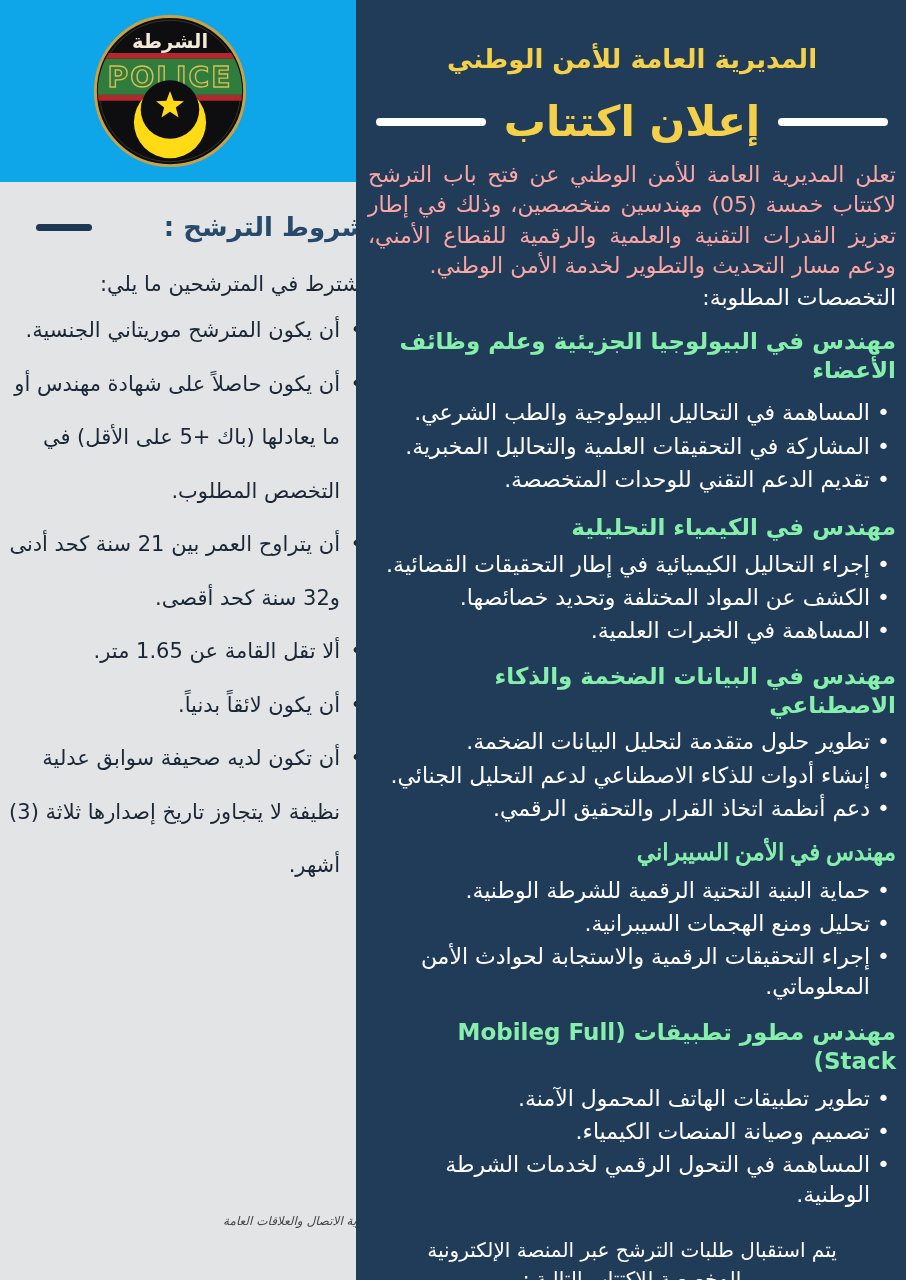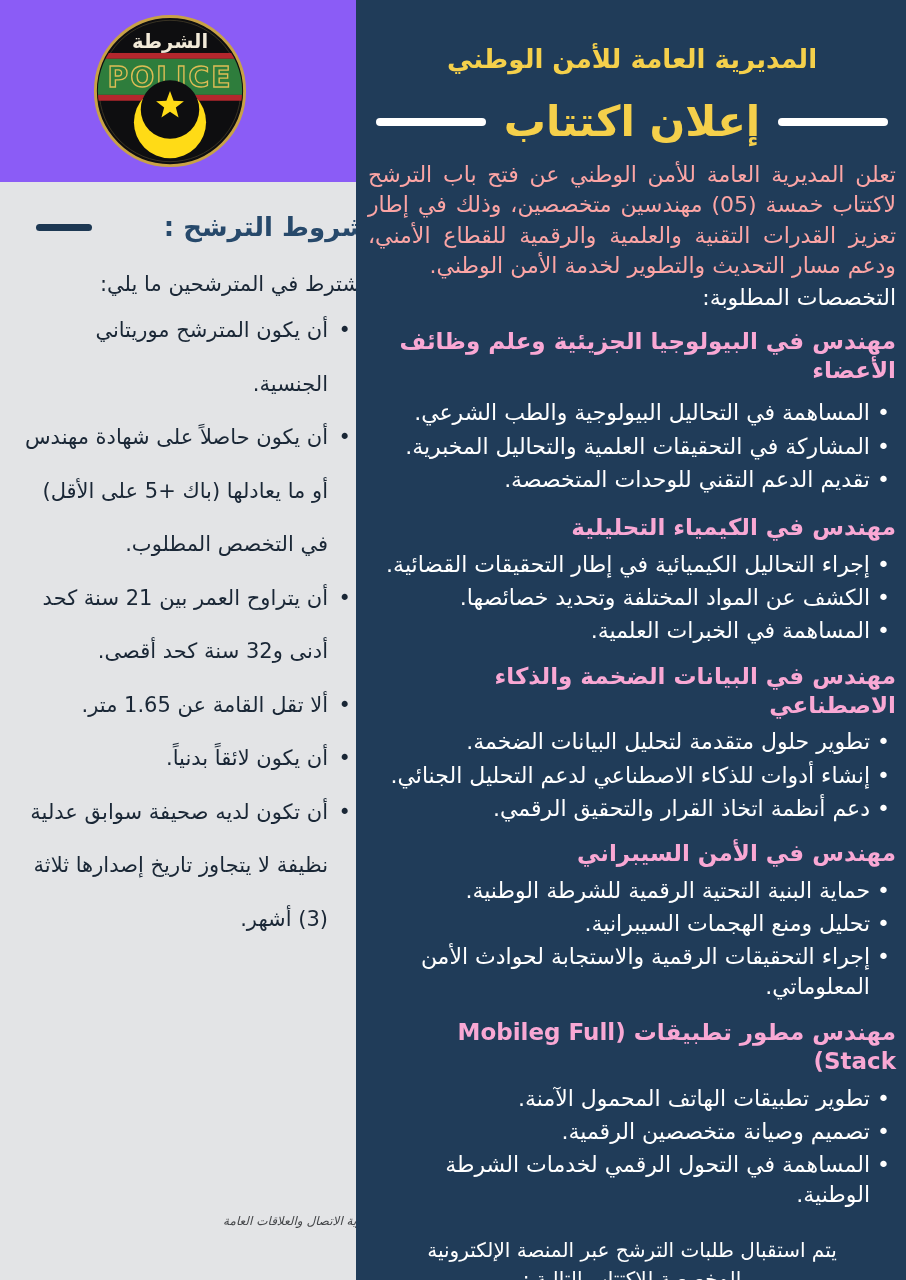--- a/index.html
+++ b/index.html
@@ -1,32 +1,32 @@
 <!DOCTYPE html>
 <html lang="ar"><head>
 <meta charset="utf-8">
 <style>
   html,body{margin:0;padding:0;background:#ffffff;}
   .poster{position:relative;width:906px;height:1280px;background:#ffffff;
           font-family:"DejaVu Sans",sans-serif;overflow:hidden;}
 
   
-  .left-col{position:absolute;left:0;top:0;width:356px;height:1280px;background:#8b5cf6;}
+  .left-col{position:absolute;left:0;top:0;width:356px;height:1280px;background:#0ea5e9;}
   .logo-wrap{position:absolute;top:13px;left:92px;width:156px;height:156px;}
   .gray-panel{position:absolute;top:182px;left:0;width:379px;height:1098px;background:#e3e4e6;}
 
   .cond-head-row{display:flex;align-items:center;justify-content:space-between;
                  direction:rtl;padding:30px 12px 0 36px;}
   .cond-heading{margin:0;font-size:26px;font-weight:bold;color:#27496b;}
   .head-dash{width:56px;height:7px;border-radius:4px;background:#1d3853;flex:0 0 auto;}
 
   .cond-intro{direction:rtl;text-align:right;margin:30px 0 0;
               padding:0 12px 0 16px;font-size:21px;color:#1a2736;}
 
-  .cond-list{direction:rtl;list-style:none;margin:8px 12px 0;padding:0 12px 0 6px;}
+  .cond-list{direction:rtl;list-style:none;margin:8px 0 0;padding:0 12px 0 6px;}
   .cond-list li{position:relative;padding-right:27px;font-size:21px;line-height:2.55;
                 color:#1a2736;text-align:right;}
   .cond-list li::before{content:"•";position:absolute;right:4px;top:0;color:#1a2736;}
 
   .panel-footer{position:absolute;bottom:52px;left:0;width:100%;text-align:right;
                 direction:rtl;font-size:12px;color:#45474a;font-style:italic;}
 
   
   .right-col{position:absolute;left:356px;top:0;width:550px;height:1280px;
              background:#203c59;color:#ffffff;direction:rtl;
@@ -34,30 +34,30 @@
 
   .org-title{margin:44px 0 0;text-align:center;color:#f5d04b;font-size:26px;font-weight:bold;}
 
   .main-title-row{display:flex;align-items:center;justify-content:center;gap:18px;margin-top:24px;}
   .main-title{margin:0;color:#f5d04b;font-size:42px;font-weight:bold;line-height:1.15;}
   .wdash{width:110px;height:8px;border-radius:4px;background:#ffffff;flex:0 0 auto;}
 
   .intro-par{margin:14px 0 0;font-size:22px;line-height:1.37;text-align:justify;color:#fca5a5;}
   .specs-label{margin:2px 0 0;font-size:22px;line-height:1.37;text-align:right;color:#ffffff;}
 
-  .section h3{margin:14px 0 8px;color:#f9a8d4;font-size:23px;font-weight:bold;
+  .section h3{margin:14px 0 8px;color:#86efac;font-size:23px;font-weight:bold;
               text-align:right;line-height:1.25;}
   .section ul{list-style:none;margin:0;padding:0;}
   .section li{position:relative;padding-right:26px;font-size:22px;line-height:1.37;
               margin-bottom:3px;text-align:right;color:#ffffff;}
   .section li::before{content:"•";position:absolute;right:6px;top:0;color:#ffffff;}
   .section.s1 ul{margin-top:14px;}
   .section.s2 h3{margin-top:18px;}
   .section.s3 h3{margin-top:16px;}
-  .section.s4 h3{margin-top:15px;}
+  .section.s4 h3{margin-top:15px;font-family:Liberation Serif, serif;}
   .section.s5 h3{margin-top:16px;}
 
   .apply-note{margin:26px 0 0;text-align:center;font-size:20px;line-height:1.45;color:#ffffff;
               padding:0 28px;}
 </style>
 </head>
 <body>
 
 <div class="poster">
 
@@ -155,21 +155,21 @@
         <li>حماية البنية التحتية الرقمية للشرطة الوطنية.</li>
         <li>تحليل ومنع الهجمات السيبرانية.</li>
         <li>إجراء التحقيقات الرقمية والاستجابة لحوادث الأمن المعلوماتي.</li>
       </ul>
     </div>
 
     <div class="section s5">
       <h3>مهندس مطور تطبيقات (Mobileg Full Stack)</h3>
       <ul>
         <li>تطوير تطبيقات الهاتف المحمول الآمنة.</li>
-        <li>تصميم وصيانة متخصصين الرقمية.</li>
+        <li>تصميم وصيانة المنصات الكيمياء.</li>
         <li>المساهمة في التحول الرقمي لخدمات الشرطة الوطنية.</li>
       </ul>
     </div>
 
     <p class="apply-note">يتم استقبال طلبات الترشح عبر المنصة الإلكترونية المخصصة للاكتتاب التالية :</p>
 
   </div>
 </div>
 
 </body></html>

